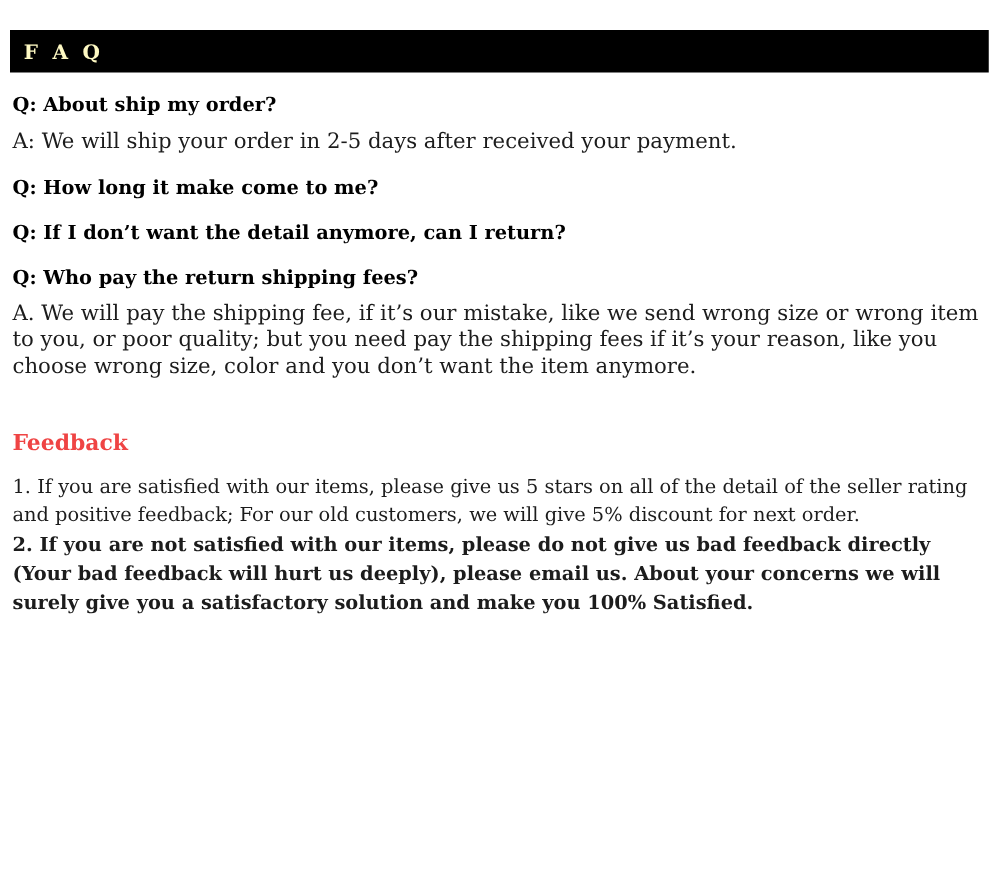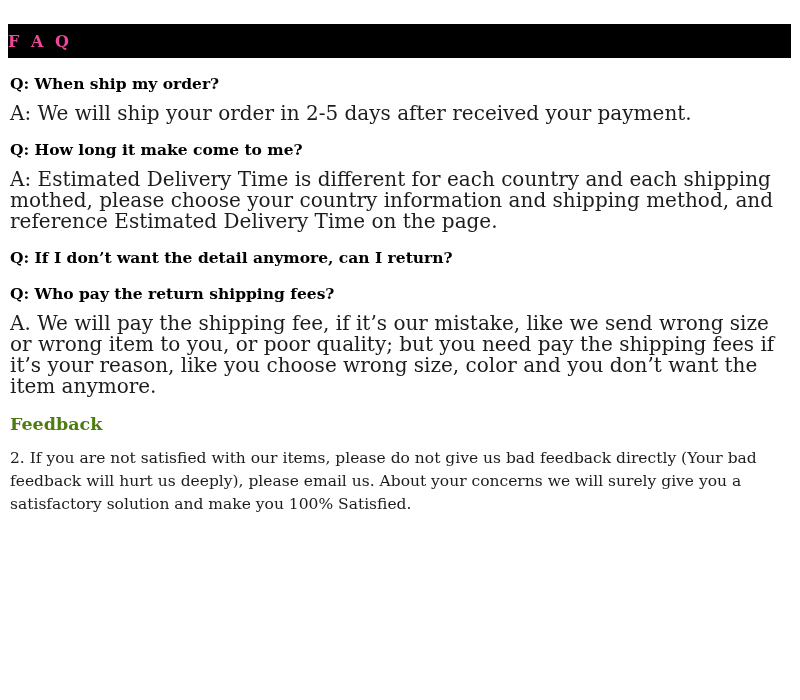--- a/index.html
+++ b/index.html
@@ -17,48 +17,49 @@
   }
   .page {
     width: 800px;
     height: 700px;
     background: #ffffff;
   }
   .faq-header {
     margin: 24px 9px 6px 8px;
     height: 34px;
     background: #000000;
-    color: #ec4899;
+    color: #fef9c3;
     display: flex;
     align-items: center;
+    padding-left: 11px;
     font-weight: bold;
     font-size: 16px;
     letter-spacing: 3px;
   }
   .content {
     padding: 0 10px 0 10px;
   }
   .qa { margin: 0; }
   .q {
     font-weight: bold;
     font-size: 15.5px;
     color: #000000;
     margin: 15px 0 9px 0;
     line-height: 21px;
   }
   .a {
-    font-size: 20px;
+    font-size: 17px;
     margin: 0 1px 12px 0;
     line-height: 21px;
   }
   .section-heading {
     font-weight: bold;
     font-size: 17.5px;
-    color: #4d7c0f;
-    margin: 16px 0 12px 0;
+    color: #ef4444;
+    margin: 40px 0 12px 0;
     line-height: 22px;
   }
   .para {
     font-size: 15.5px;
     margin: 0;
     line-height: 23px;
   }
   .para + .para { margin-top: 0; font-weight: bold; }
 </style>
 </head>
@@ -66,36 +67,36 @@
 
 <div class="page">
 
   <header class="faq-header">
     <span>F A Q</span>
   </header>
 
   <main class="content">
 
     <section class="qa">
-      <h3 class="q">Q: When ship my order?</h3>
+      <h3 class="q">Q: About ship my order?</h3>
       <p class="a">A: We will ship your order in 2-5 days after received your payment.</p>
     </section>
 
     <section class="qa">
       <h3 class="q">Q: How long it make come to me?</h3>
-      <p class="a">A: Estimated Delivery Time is different for each country and each shipping mothed, please choose your country information and shipping method, and reference Estimated Delivery Time on the page.</p>
     </section>
 
 
     <section class="qa">
       <h3 class="q">Q: If I don’t want the detail anymore, can I return?</h3>
     </section>
 
     <section class="qa">
       <h3 class="q">Q: Who pay the return shipping fees?</h3>
       <p class="a">A. We will pay the shipping fee, if  it’s our mistake, like we send wrong size or wrong item to you, or poor quality; but you need pay the shipping fees if  it’s your reason, like you choose wrong size, color and you don’t want the item anymore.</p>
     </section>
 
     <h2 class="section-heading">Feedback</h2>
+    <p class="para">1.  If you are satisfied with our items, please give us 5 stars on all of the detail of the seller rating and positive feedback; For our old customers, we will give 5% discount for next order.</p>
     <p class="para">2.  If you are not satisfied with our items, please do not give us bad feedback directly (Your bad feedback will hurt us deeply), please email us. About your concerns we will surely give you a satisfactory solution and make you 100% Satisfied.</p>
 
   </main>
 </div>
 
 </body></html>

